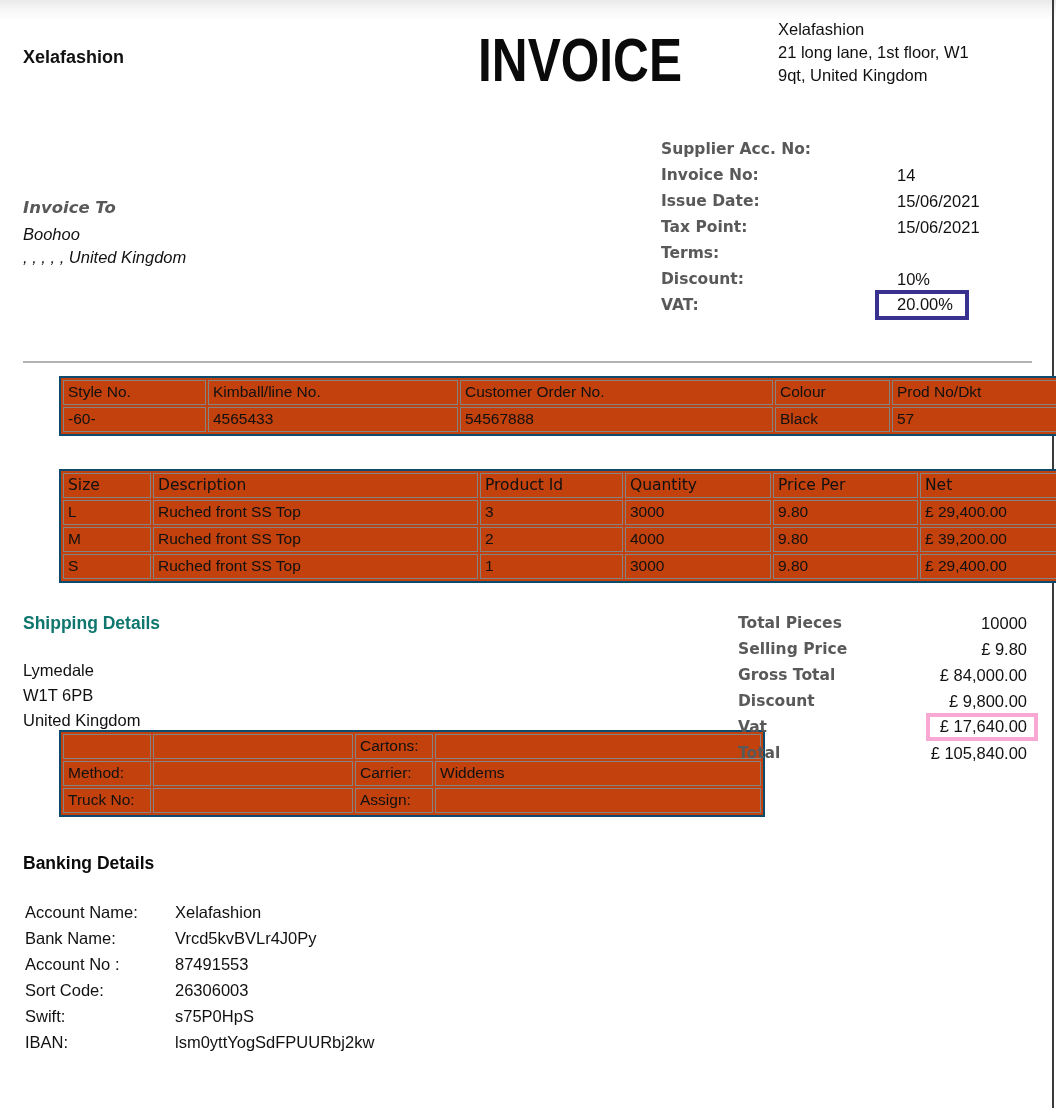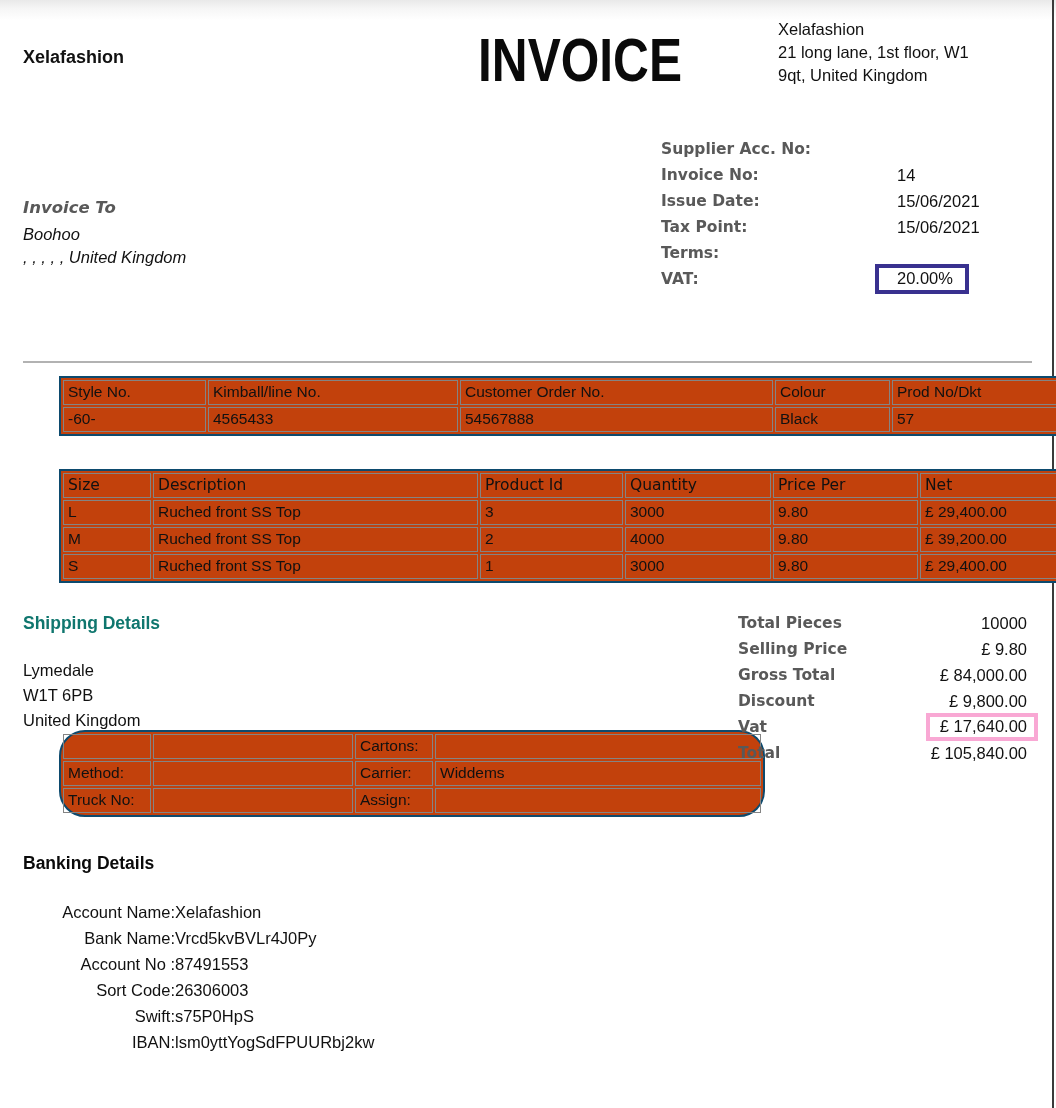--- a/index.html
+++ b/index.html
@@ -71,38 +71,38 @@
     color: #111;
     height: 24px;
   }
   .order-table { position: absolute; left: 23px; top: 376px; width: 1009px; }
   .items-table { position: absolute; left: 23px; top: 469px; width: 1009px; }
   .items-table th { font-family: "DejaVu Sans", sans-serif; font-weight: bold; color: #595959; font-size: 15px; }
 
   
   .shipping-heading { position: absolute; left: 23px; top: 613px; font-size: 17.5px; font-weight: bold; color: #0f766e; }
   .shipping-address { position: absolute; left: 23px; top: 658px; font-size: 16.5px; line-height: 25px; color: #111; }
-  .shipping-table { position: absolute; left: 23px; top: 730px; width: 704px; border-radius: 26px; }
+  .shipping-table { position: absolute; left: 23px; top: 730px; width: 704px; }
 
   
   .totals { position: absolute; left: 738px; top: 610px; width: 289px; }
   .totals-row { display: flex; height: 26px; align-items: center; }
   .totals-label { flex: 1; font-family: "DejaVu Sans", sans-serif; font-size: 15.5px; font-weight: bold; color: #595959; }
   .totals-value { font-size: 16.5px; color: #111; text-align: right; }
   .hl-box2 {
     display: inline-block;
     border: 4px solid #f9a8d4;
     padding: 0px 7px 1px 10px;
     margin: -3px -11px -3px 0;
     position: relative; z-index: 2; background: #fff;
   }
 
   
   .banking-heading { position: absolute; left: 23px; top: 853px; font-size: 17.5px; font-weight: bold; color: #0a0a0a; }
-  .banking { position: absolute; left: 25px; top: 899px; text-align: right; }
+  .banking { position: absolute; left: 25px; top: 899px; }
   .bank-row { display: flex; height: 26px; align-items: center; font-size: 16.5px; color: #111; }
   .bank-label { width: 150px; }
 </style>
 </head>
 <body>
 
 <div class="page">
   <div class="top-shade"></div>
   <div class="right-edge-line"></div>
 
@@ -133,20 +133,24 @@
       <div class="detail-label">Issue Date:</div>
       <div class="detail-value">15/06/2021</div>
     </div>
     <div class="detail-row">
       <div class="detail-label">Tax Point:</div>
       <div class="detail-value">15/06/2021</div>
     </div>
     <div class="detail-row">
       <div class="detail-label">Terms:</div>
       <div class="detail-value"></div>
+    </div>
+    <div class="detail-row">
+      <div class="detail-label">Discount:</div>
+      <div class="detail-value">10%</div>
     </div>
     <div class="detail-row">
       <div class="detail-label">VAT:</div>
       <div class="detail-value"><span class="hl-box">20.00%</span></div>
     </div>
   </div>
 
   <div class="separator"></div>
 
   <table class="grid order-table">

